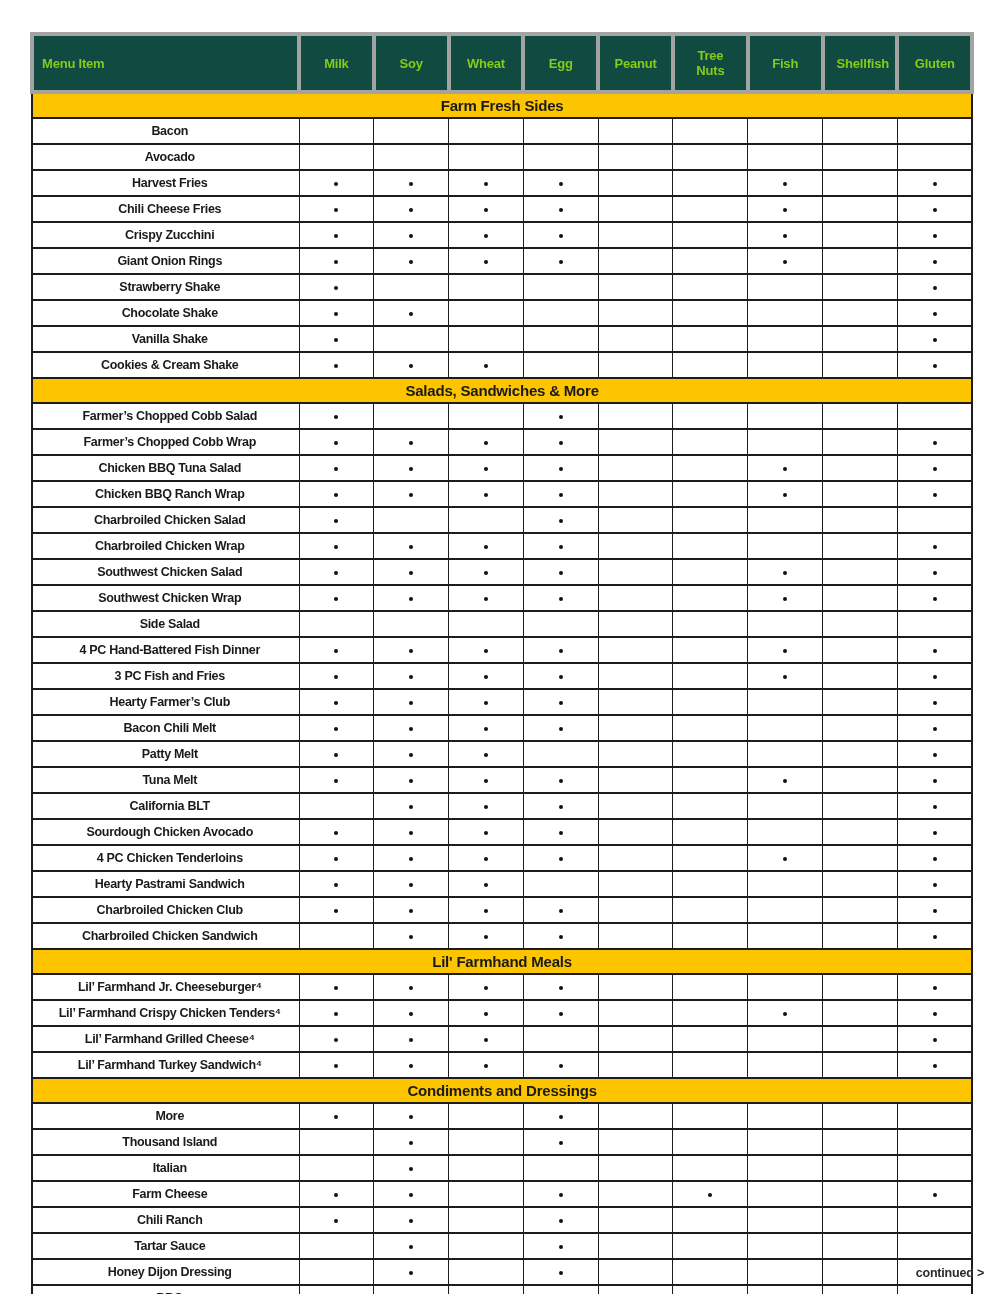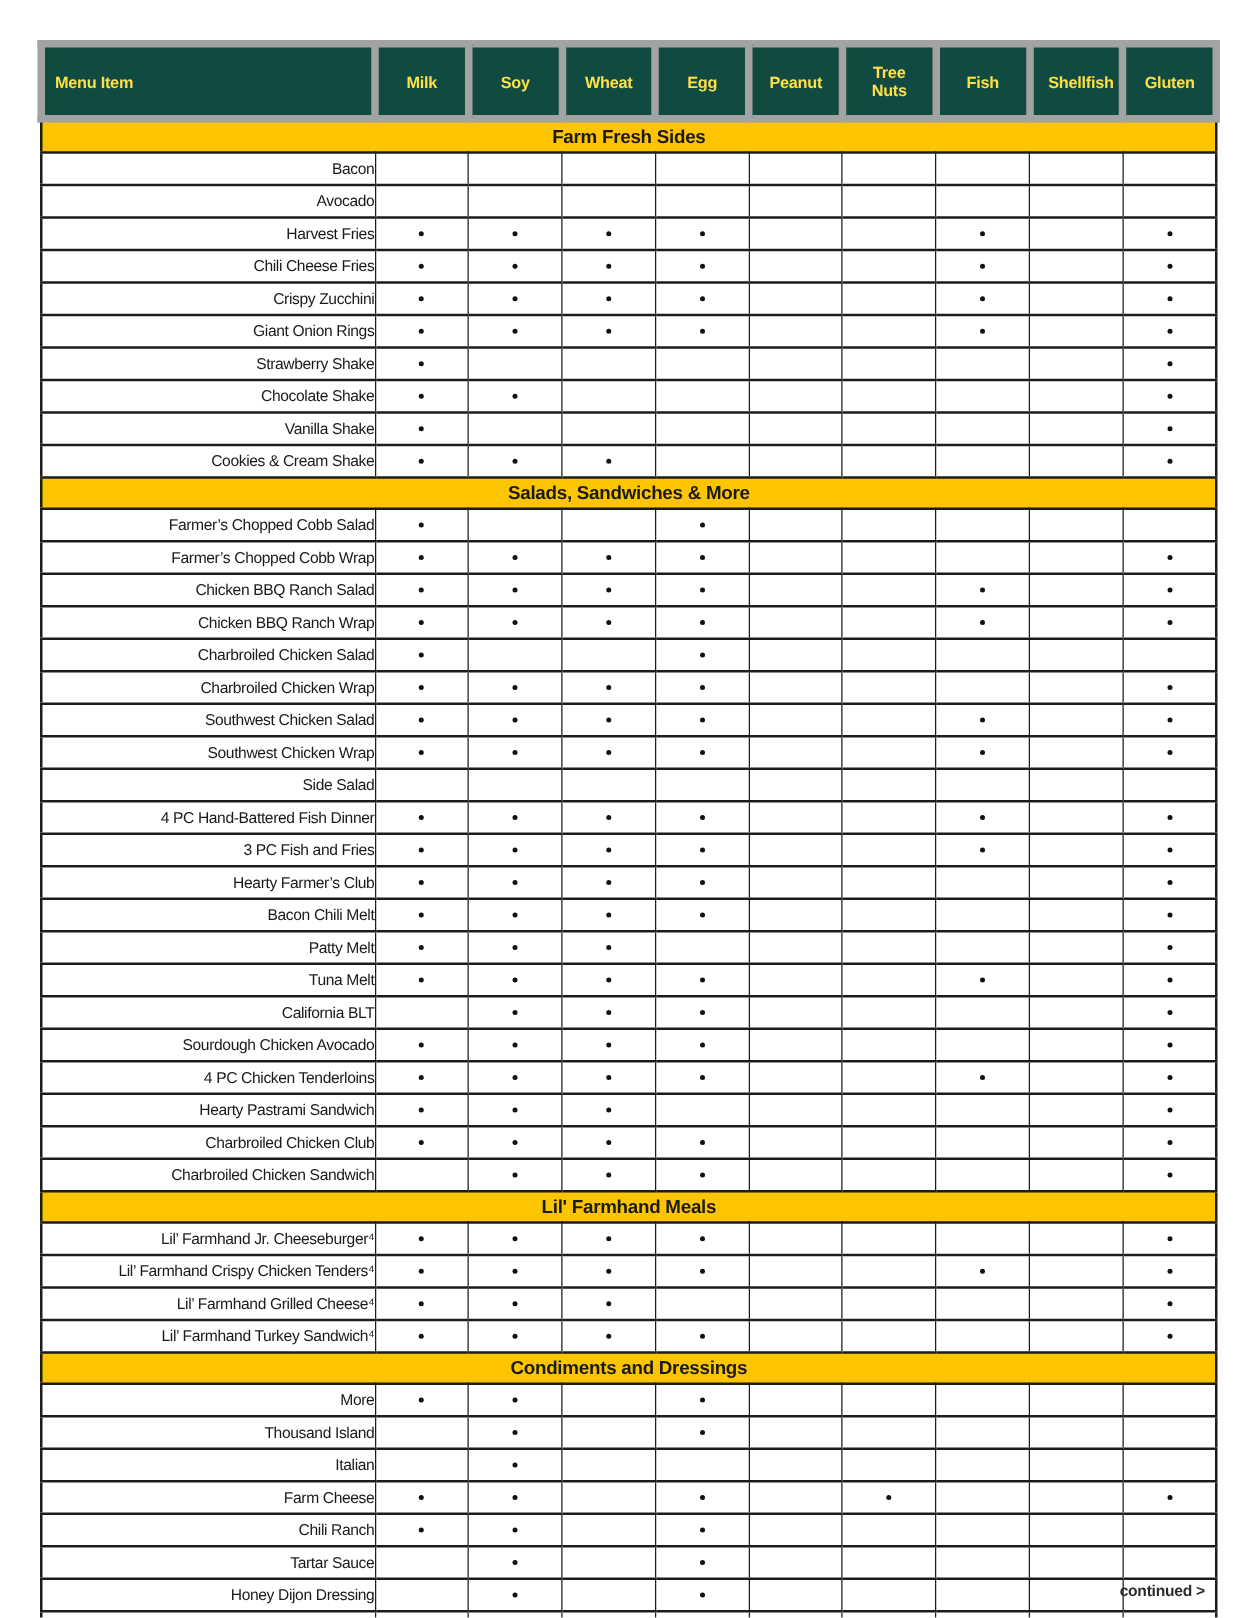--- a/index.html
+++ b/index.html
@@ -18,56 +18,56 @@
   }
   .page{position:relative;width:1000px;height:1294px;}
   table.allergen{
     position:absolute;left:30px;top:32px;width:940px;
     border-collapse:collapse;table-layout:fixed;
     border:2px solid var(--border);
   }
   col.c-name{width:267px;}
   col.c-al{width:74.8px;}
   th{
-    background:var(--header-bg);color:#fde047;
+    background:var(--header-bg);color:#84cc16;
     font-size:13px;font-weight:bold;
     height:24px;padding:12px;text-align:center;
-    border:6px solid #a3a3a3;
+    border:4px solid #a3a3a3;
     letter-spacing:-0.2px;
   }
   th.name-h{text-align:left;padding-left:8px;}
   td{
     border-left:1px solid var(--border);
     border-right:1px solid var(--border);
     border-top:2px solid var(--border);
     border-bottom:2px solid var(--border);
     height:24px;padding:0;
     background:#ffffff;
   }
   td.section{
     background:var(--section-bg);
     color:var(--text);
     font-weight:bold;font-size:15px;
     text-align:center;height:23px;
     letter-spacing:-0.2px;
   }
   td.name{
-    font-weight:normal;font-size:12.5px;
-    text-align:right;padding-left:8px;
+    font-weight:bold;font-size:12.5px;
+    text-align:center;padding-left:8px;
     letter-spacing:-0.3px;
     white-space:nowrap;overflow:hidden;
   }
   td.mark{text-align:center;vertical-align:middle;}
   .dot{
     display:inline-block;width:4px;height:4px;
     background:#111;border-radius:50%;
     vertical-align:middle;
   }
   .continued{
-    position:absolute;right:36px;top:1266px;
+    position:absolute;right:16px;top:1266px;
     font-size:12.5px;font-weight:bold;color:#2b2b2b;
     letter-spacing:-0.2px;
   }
 </style>
 </head>
 <body>
 
 <div class="page">
   <table class="allergen">
     <colgroup>
@@ -241,21 +241,21 @@
           <td class="mark"><span class="dot"></span></td>
           <td class="mark"><span class="dot"></span></td>
           <td class="mark"><span class="dot"></span></td>
           <td class="mark"></td>
           <td class="mark"></td>
           <td class="mark"></td>
           <td class="mark"></td>
           <td class="mark"><span class="dot"></span></td>
         </tr>
         <tr>
-          <td class="name">Chicken BBQ Ranch Salad</td>
+          <td class="name">Chicken BBQ Tuna Salad</td>
           <td class="mark"><span class="dot"></span></td>
           <td class="mark"><span class="dot"></span></td>
           <td class="mark"><span class="dot"></span></td>
           <td class="mark"><span class="dot"></span></td>
           <td class="mark"></td>
           <td class="mark"></td>
           <td class="mark"><span class="dot"></span></td>
           <td class="mark"></td>
           <td class="mark"><span class="dot"></span></td>
         </tr>

